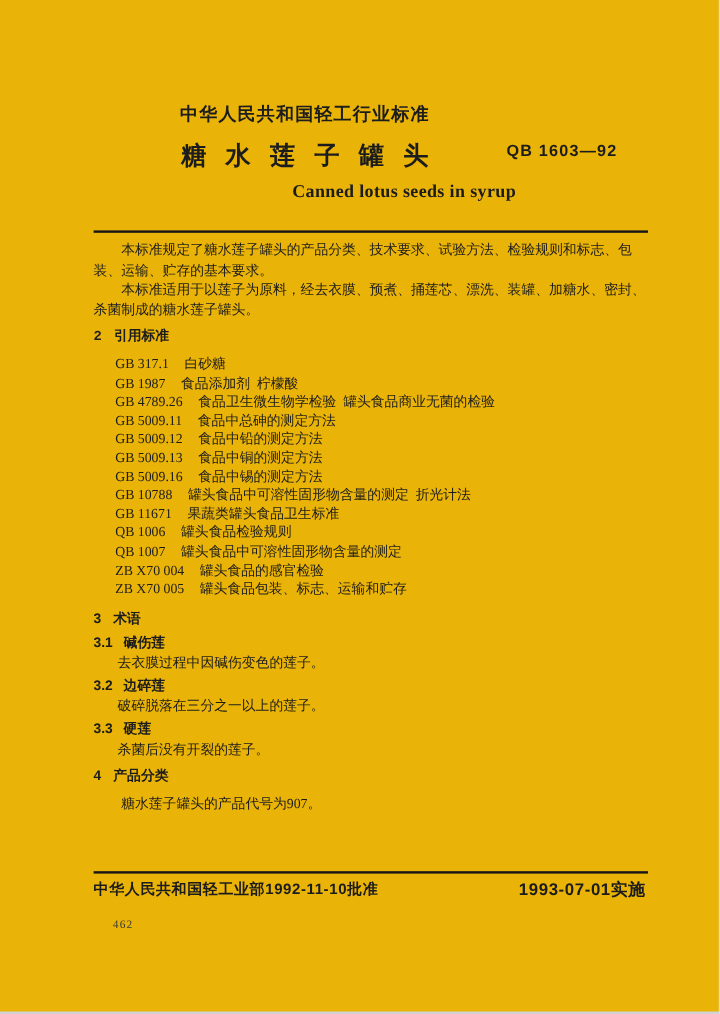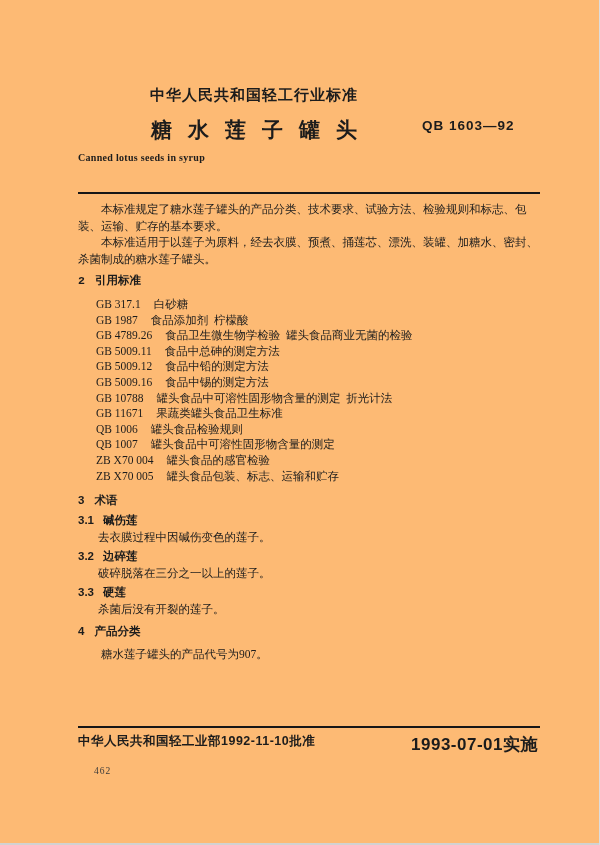--- a/index.html
+++ b/index.html
@@ -1,19 +1,19 @@
 <!DOCTYPE html>
 <html><head>
 <meta charset="utf-8">
 <style>
   html,body { margin:0; padding:0; background:#e9e9e9; }
   .page {
     position:relative;
     width:600px; height:845px;
-    background:#fdba74;
+    background:#eab308;
     margin:0 auto;
     font-family:"Liberation Serif","DejaVu Serif",serif;
     color:#1c1c1c;
     overflow:hidden;
     box-shadow:inset -1px 0 0 #dcdcdc, inset 0 -2px 0 #d2d2d2;
   }
   
   .std-type {
     position:absolute; top:86px; left:78px; width:352px;
     text-align:center;
@@ -29,22 +29,22 @@
     white-space:nowrap;
   }
   .std-no {
     position:absolute; top:118px; left:422px;
     font-family:"Liberation Sans","DejaVu Sans",sans-serif;
     font-weight:bold; font-size:13.5px; letter-spacing:1px;
     white-space:nowrap;
   }
   .title-en {
     position:absolute; top:152px; left:78px; width:352px;
-    text-align:left;
-    font-weight:bold; font-size:10px; letter-spacing:0.3px;
+    text-align:right;
+    font-weight:bold; font-size:15px; letter-spacing:0.3px;
   }
   .rule { position:absolute; left:78px; width:462px; height:2px; background:#161616; }
   .top-rule { top:192px; }
   .footer-rule { top:726px; }
   
   main { position:absolute; top:194px; left:78px; width:462px; font-size:11.5px; }
   .sec-head {
     font-family:"Liberation Sans","DejaVu Sans",sans-serif;
     font-weight:bold; font-size:11.5px; line-height:15px; margin:0;
   }
@@ -68,21 +68,21 @@
   .term-def { margin:3px 0 0 0; padding-left:20px; line-height:14px; }
   
   .footer-approval {
     position:absolute; top:733px; left:78px;
     font-family:"Liberation Sans","DejaVu Sans",sans-serif;
     font-weight:bold; font-size:12.5px; letter-spacing:0.5px;
   }
   .footer-impl {
     position:absolutes; position:absolute; top:733px; right:62px;
     font-family:"Liberation Sans","DejaVu Sans",sans-serif;
-    font-weight:bold; font-size:17px; letter-spacing:0.5px;
+    font-weight:bold; font-size:14px; letter-spacing:0.5px;
   }
   .page-number {
     position:absolute; top:766px; left:94px;
     font-size:9.5px; color:#3a3a3a; letter-spacing:1px;
   }
 </style>
 </head>
 <body>
 
 <div class="page">
@@ -100,20 +100,21 @@
 
     <h2 class="sec-head sec2-head">
       <span class="sec-num">2</span><span>引用标准</span>
     </h2>
     <ul class="refs">
       <li><span class="ref-code">GB 317.1</span><span>白砂糖</span></li>
       <li><span class="ref-code">GB 1987</span><span>食品添加剂  柠檬酸</span></li>
       <li><span class="ref-code">GB 4789.26</span><span>食品卫生微生物学检验  罐头食品商业无菌的检验</span></li>
       <li><span class="ref-code">GB 5009.11</span><span>食品中总砷的测定方法</span></li>
       <li><span class="ref-code">GB 5009.12</span><span>食品中铅的测定方法</span></li>
+      <li><span class="ref-code">GB 5009.13</span><span>食品中铜的测定方法</span></li>
       <li><span class="ref-code">GB 5009.16</span><span>食品中锡的测定方法</span></li>
       <li><span class="ref-code">GB 10788</span><span>罐头食品中可溶性固形物含量的测定  折光计法</span></li>
       <li><span class="ref-code">GB 11671</span><span>果蔬类罐头食品卫生标准</span></li>
       <li><span class="ref-code">QB 1006</span><span>罐头食品检验规则</span></li>
       <li><span class="ref-code">QB 1007</span><span>罐头食品中可溶性固形物含量的测定</span></li>
       <li><span class="ref-code">ZB X70 004</span><span>罐头食品的感官检验</span></li>
       <li><span class="ref-code">ZB X70 005</span><span>罐头食品包装、标志、运输和贮存</span></li>
     </ul>
 
     <h2 class="sec-head sec3-head">

